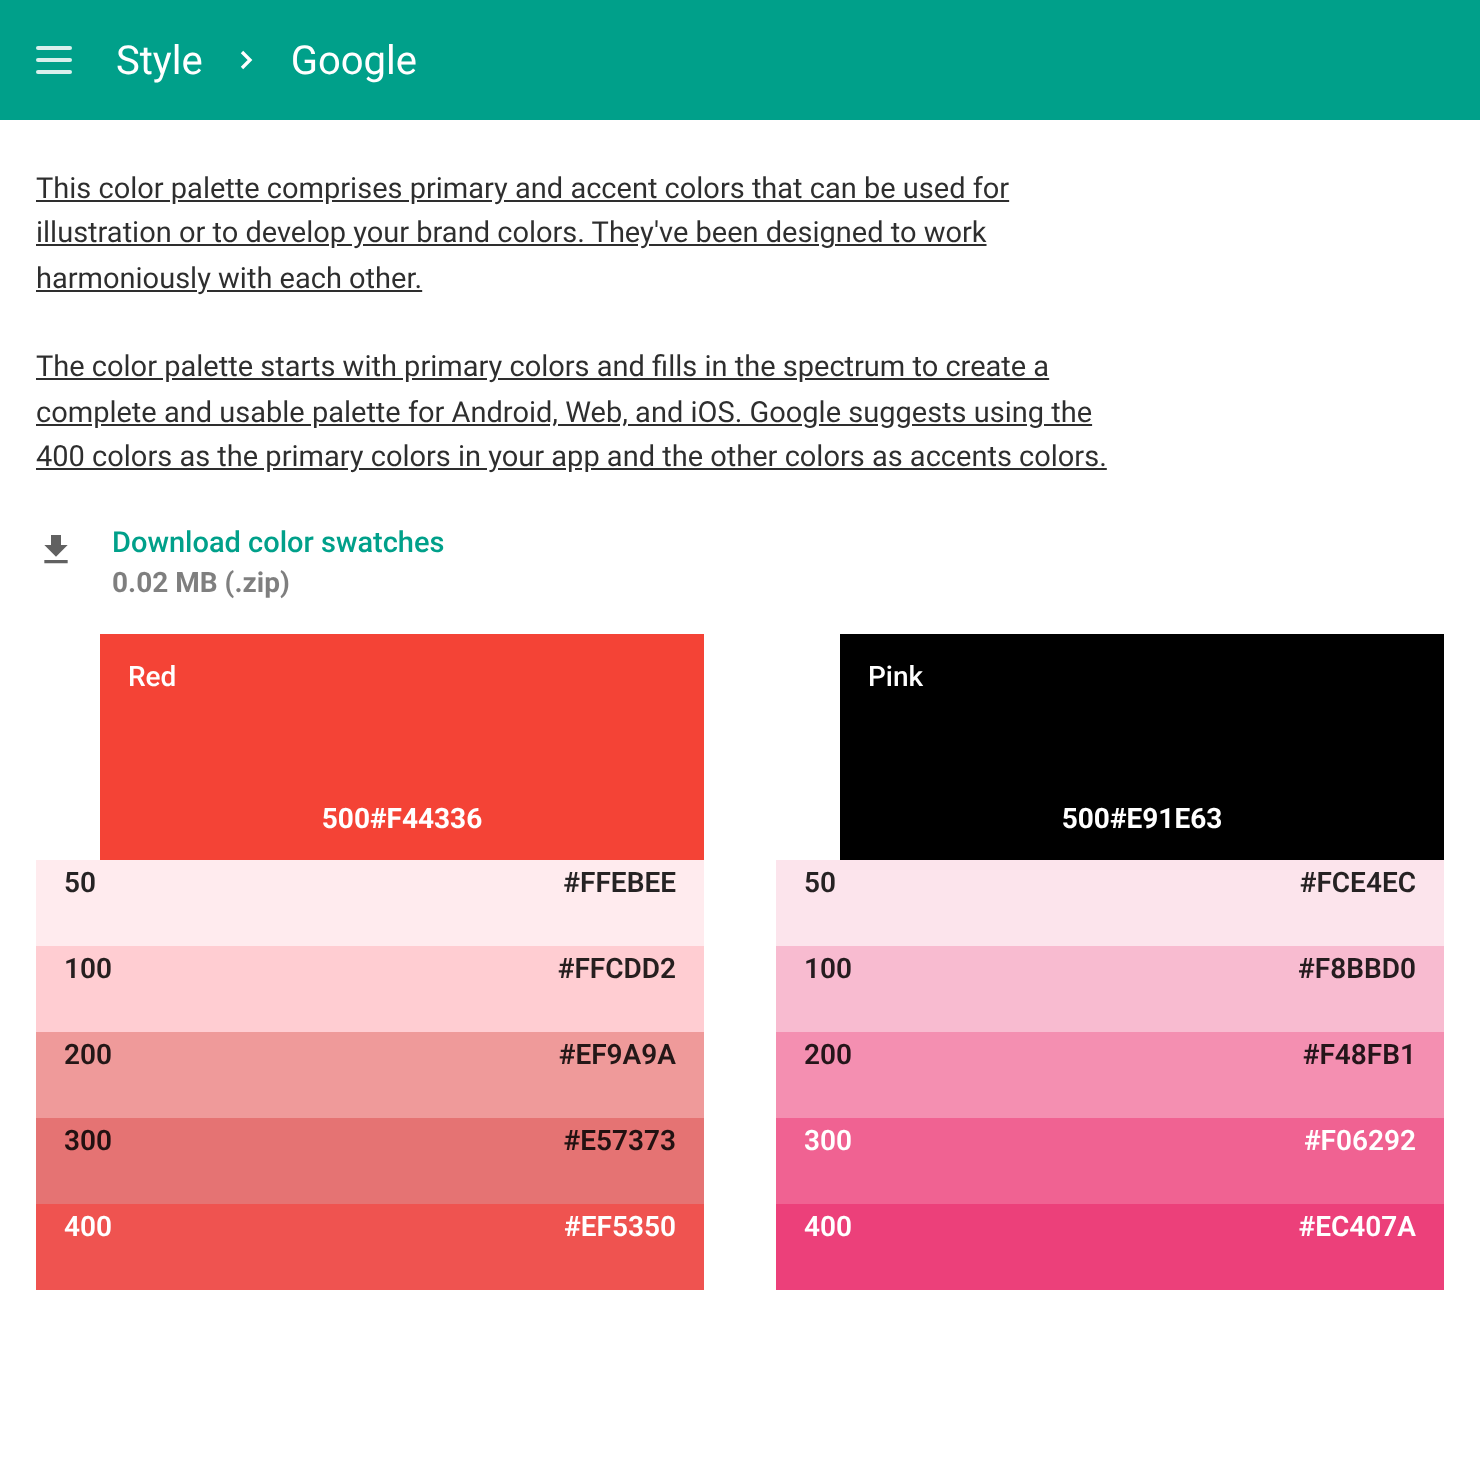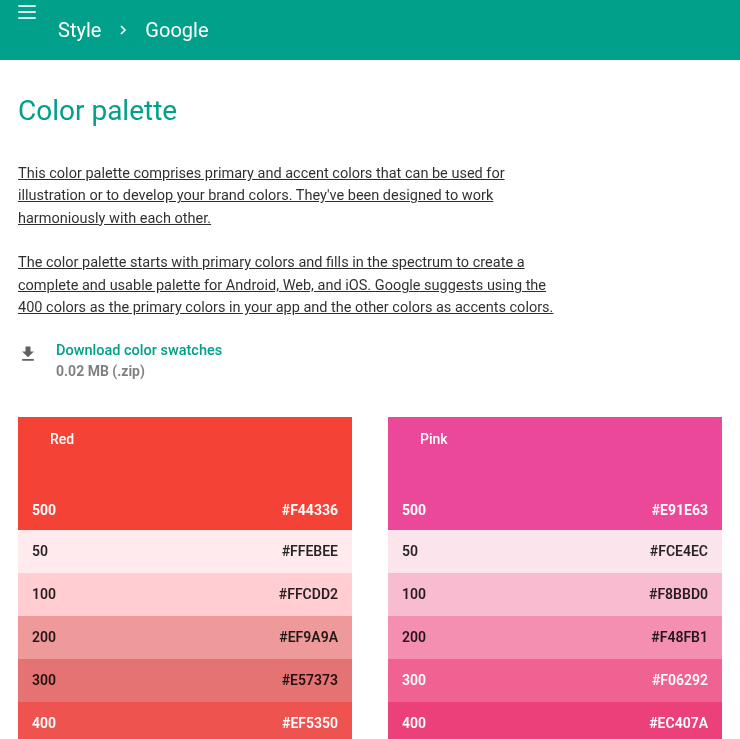--- a/index.html
+++ b/index.html
@@ -7,20 +7,21 @@
     font-family: Roboto, "Helvetica Neue", Arial, sans-serif;
     background: #fff;
     width: 740px;
     color: rgba(0,0,0,0.87);
     overflow: hidden;
   }
   .appbar {
     background: #00a08a;
     height: 60px;
     display: flex;
+    align-items: center;
     padding: 0 16px;
     color: #fff;
   }
   .menu-icon {
     width: 24px; height: 24px;
     margin-right: 16px;
     display: flex; flex-direction: column; justify-content: center;
     gap: 4px;
     cursor: pointer;
     opacity: 0.85;
@@ -47,60 +48,61 @@
     color: rgba(0,0,0,0.82);
     max-width: 540px;
     margin-bottom: 22px;
     text-decoration: underline;
   }
   .download-row {
     display: flex;
     align-items: flex-start;
     gap: 18px;
     margin-top: 18px;
-    margin-bottom: 38px;
+    margin-bottom: 17px;
   }
   .download-icon { width: 20px; height: 20px; margin-top: 2px; }
   .download-icon svg { fill: #616161; }
   .download-label {
     color: #00a08a;
     font-size: 14.5px;
     font-weight: 500;
     cursor: pointer;
     margin-bottom: 4px;
   }
   .download-meta { color: rgba(0,0,0,0.5); font-size: 14px; font-weight: bold; }
   .palette-grid {
     display: grid;
     grid-template-columns: 1fr 1fr;
     gap: 36px;
   }
   .palette-card { }
   .palette-header {
     color: #fff;
-    padding: 14px 14px 0 32px;
+    padding: 14px 14px 0 14px;
     height: 113px;
     position: relative;
     font-size: 14px;
     font-weight: 500;
+    margin-left: 32px;
   }
   .palette-header-name { }
   .palette-header-row {
     position: absolute;
     bottom: 12px;
     left: 14px; right: 14px;
     display: flex;
-    justify-content: space-between;
+    justify-content: center;
     font-size: 14px;
     font-weight: 700;
   }
   .swatch-row {
     height: 43px;
     display: flex;
-    align-items: center;
+    align-items: flex-start;
     justify-content: space-between;
     padding: 4px 14px;
     font-size: 14px;
     font-weight: 600;
   }
   .swatch-row.dark { color: rgba(0,0,0,0.85); }
   .swatch-row.light { color: #fff; }
 </style>
 </head>
 <body>
@@ -116,21 +118,20 @@
     <span class="sep">
       <svg viewBox="0 0 24 24" fill="none" stroke="#fff" stroke-width="2.5">
           <polyline points="9 6 15 12 9 18"></polyline>
         </svg>
     </span>
     <span class="crumb">Google</span>
   </div>
 </div>
 
 <div class="content">
-  <h2 class="section-title">Color palette</h2>
 
   <p class="body-text">This color palette comprises primary and accent colors that can be used for illustration or to develop your brand colors. They've been designed to work harmoniously with each other.</p>
   <p class="body-text">The color palette starts with primary colors and fills in the spectrum to create a complete and usable palette for Android, Web, and iOS. Google suggests using the 400 colors as the primary colors in your app and the other colors as accents colors.</p>
 
   <div class="download-row">
     <span class="download-icon">
       <svg viewBox="0 0 24 24">
           <path d="M19 9h-4V3H9v6H5l7 7 7-7zM5 18v2h14v-2H5z"></path>
         </svg>
     </span>
@@ -168,21 +169,21 @@
             <span>#E57373</span>
           </div>
           <div class="swatch-row light" style="background: rgb(239, 83, 80);">
             <span>400</span>
             <span>#EF5350</span>
           </div>
         </div>
     </div>
 
     <div class="palette-card">
-      <div class="palette-header" style="background:#ec4899">
+      <div class="palette-header" style="background:#000000">
         <div class="palette-header-name">Pink</div>
         <div class="palette-header-row">
           <span>500</span>
           <span>#E91E63</span>
         </div>
       </div>
       <div id="swatches-1">
           <div class="swatch-row dark" style="background: rgb(252, 228, 236);">
             <span>50</span>
             <span>#FCE4EC</span>

